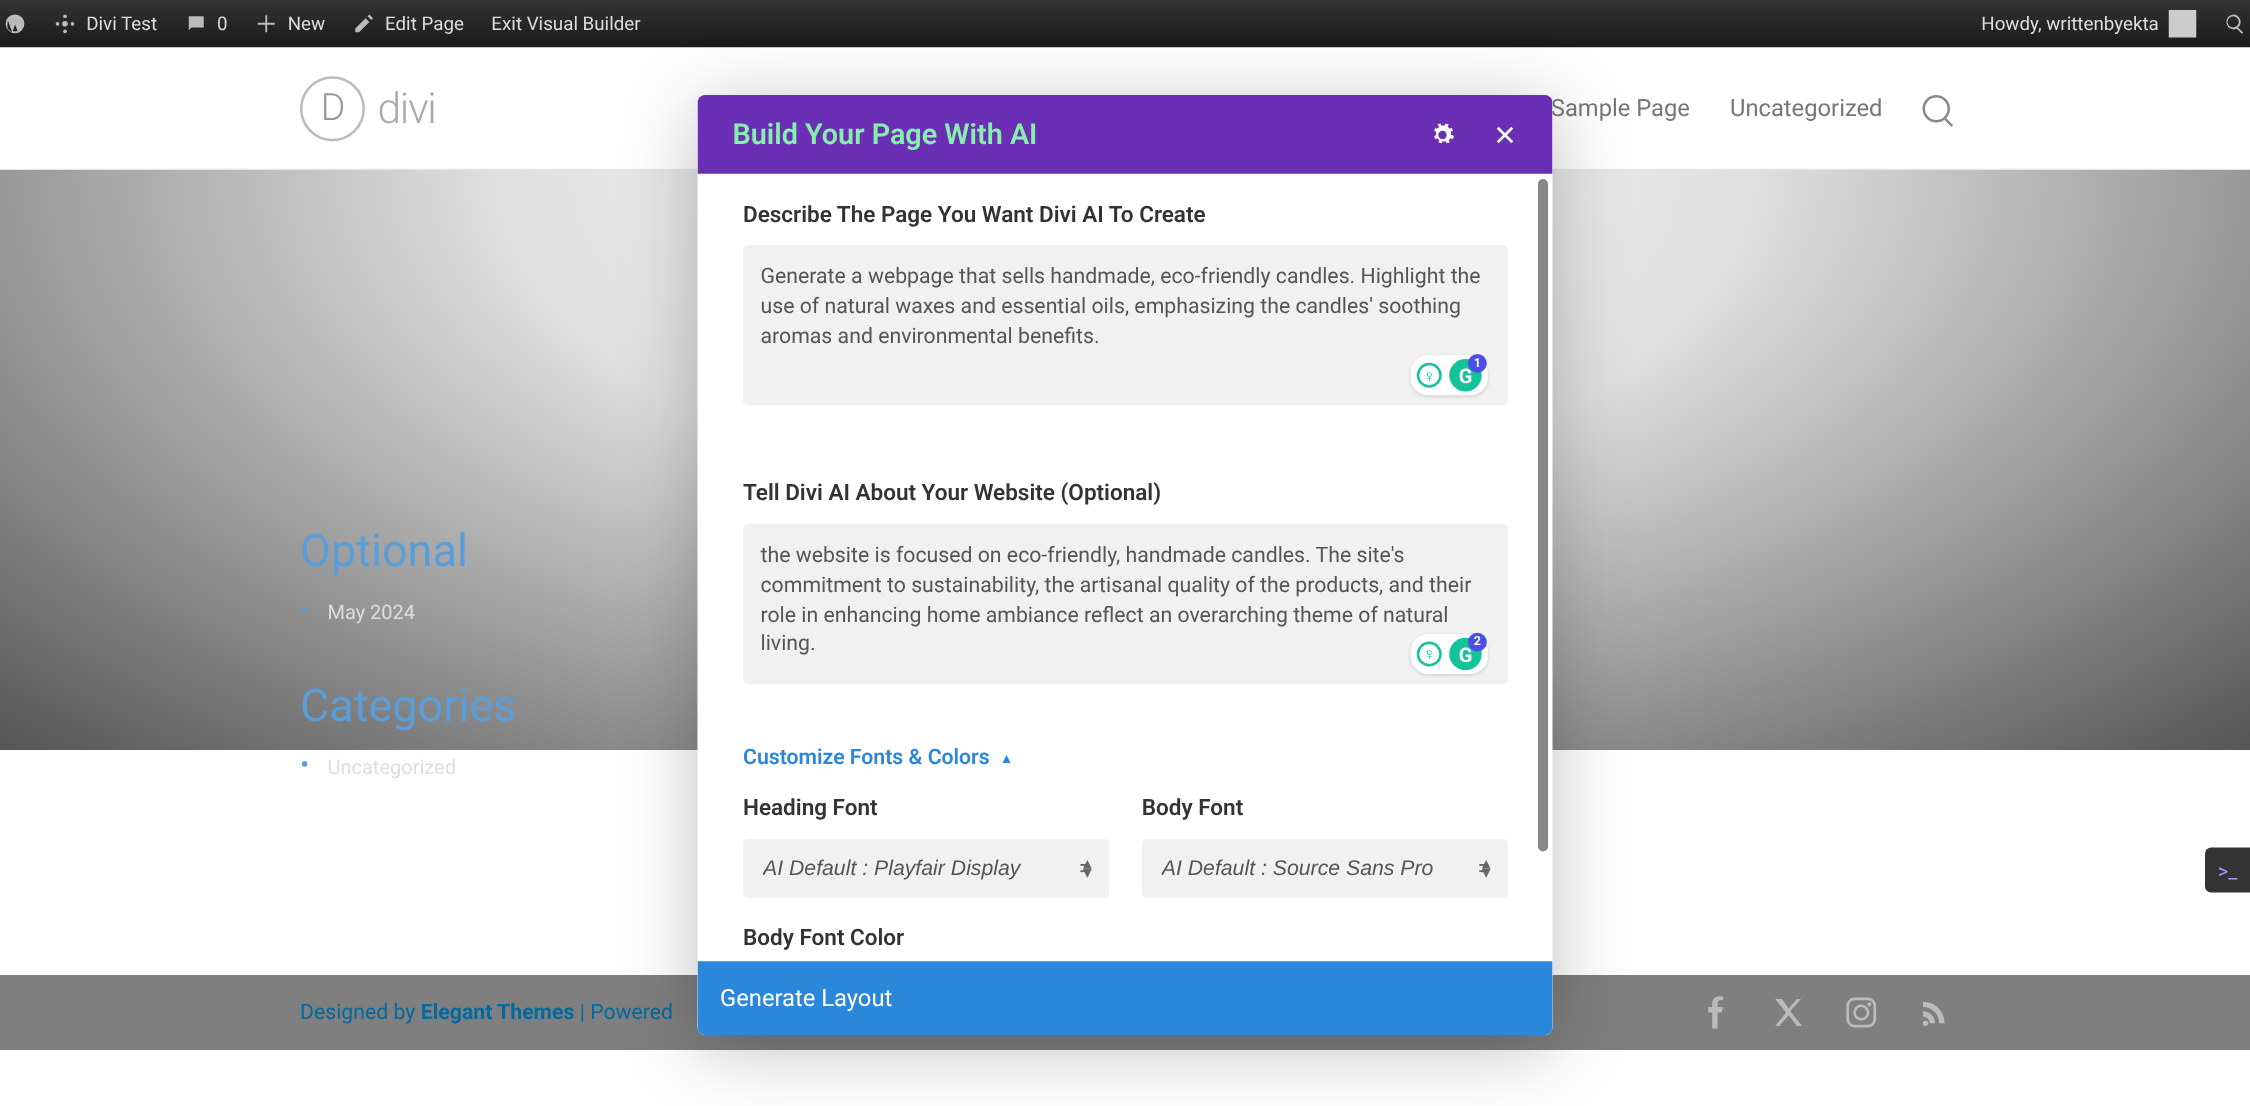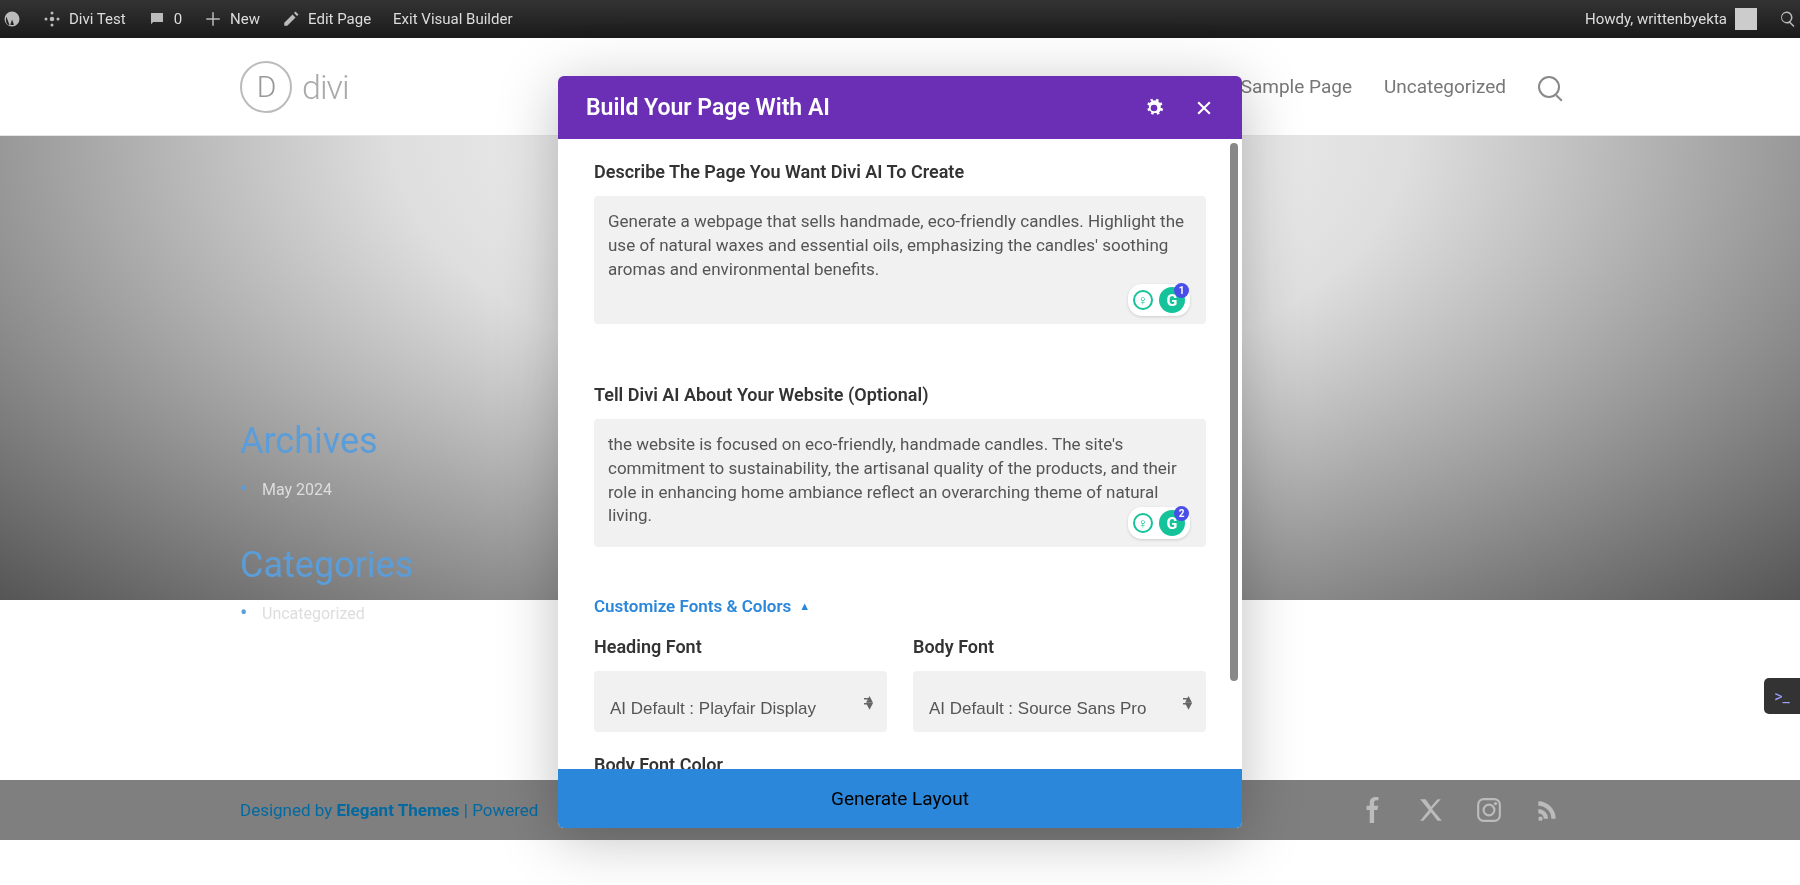--- a/index.html
+++ b/index.html
@@ -32,41 +32,41 @@
 .widget-list li::before { content: '•'; position: absolute; left: 0; color: #5b9dd9; font-size: 22px; line-height: 18px; }
 .widget-block { margin-bottom: 45px; }
 
 
 .footer-bar { position: absolute; top: 780px; left: 0; right: 0; height: 60px; background: rgba(0,0,0,0.5); display: flex; align-items: center; justify-content: space-between; padding: 0 240px; color: #0369a1; font-size: 17px; }
 .social { display: flex; gap: 32px; }
 .social svg { width: 26px; height: 26px; fill: #bbb; cursor: pointer; }
 
 
 .modal { position: absolute; top: 76px; left: 558px; width: 684px; background: #fff; border-radius: 6px; box-shadow: 0 10px 60px rgba(0,0,0,0.25); z-index: 100; overflow: hidden; }
-.modal-header { background: #6b2fb5; color: #ffffff; padding: 18px 28px; display: flex; align-items: center; justify-content: space-between; }
+.modal-header { background: #6b2fb5; color: #86efac; padding: 18px 28px; display: flex; align-items: center; justify-content: space-between; }
 .modal-title { font-size: 23px; font-weight: 600; }
 .modal-header-icons { display: flex; gap: 30px; }
 .modal-header-icons svg { width: 20px; height: 20px; fill: #fff; cursor: pointer; }
 .modal-body { padding: 22px 36px 10px 36px; max-height: 630px; overflow-y: auto; position: relative; }
 .modal-scrollbar { position: absolute; right: 0; top: 0; width: 8px; height: 540px; background: #888; border-radius: 4px; }
 .field-label { font-size: 18px; font-weight: 600; color: #333; margin-bottom: 14px; }
 .textarea { width: 100%; background: #f1f1f1; border: none; border-radius: 4px; padding: 14px; font-size: 17px; color: #555; font-family: inherit; resize: none; position: relative; margin-bottom: 28px; line-height: 1.4; }
 .ta-wrap { position: relative; }
 .grammar-badges { position: absolute; bottom: 12px; right: 16px; display: flex; gap: 6px; background: #fff; border-radius: 14px; padding: 3px 5px; box-shadow: 0 1px 3px rgba(0,0,0,0.15); align-items: center; }
 .badge-g { width: 26px; height: 26px; border-radius: 50%; background: #15c39a; color: #fff; display: flex; align-items: center; justify-content: center; font-weight: bold; position: relative; }
 .badge-count { position: absolute; top: -4px; right: -4px; background: #4a4ee8; color: #fff; border-radius: 50%; width: 15px; height: 15px; font-size: 10px; display: flex; align-items: center; justify-content: center; }
 .badge-plus { width: 20px; height: 20px; border-radius: 50%; border: 2px solid #15c39a; color: #15c39a; display: flex; align-items: center; justify-content: center; font-size: 14px; font-weight: bold; }
 .toggle-link { color: #2b87da; font-size: 17px; font-weight: 600; cursor: pointer; display: flex; align-items: center; gap: 8px; margin: 17px 0 20px; }
 .toggle-link .tri { font-size: 11px; }
 .font-grid { display: grid; grid-template-columns: 1fr 1fr; gap: 22px 26px; }
-.select { width: 100%; background: #f1f1f1; border: none; border-radius: 4px; padding: 28px 38px 14px 16px; font-size: 17px; color: #555; appearance: none; position: relative; }
+.select { width: 100%; background: #f1f1f1; border: none; border-radius: 4px; padding: 14px 38px 14px 16px; font-size: 17px; color: #555; appearance: none; position: relative; font-style: italic; }
 .select-wrap { position: relative; }
 .select-wrap::after { content: ''; position: absolute; right: 15px; top: 50%; width: 8px; height: 8px; pointer-events: none; background: linear-gradient(#666,#666), linear-gradient(#666,#666); background-size: 6px 1.5px, 6px 1.5px; background-position: 0 0, 0 5px; background-repeat: no-repeat; transform: translateY(-4px); }
 .select-wrap .caret { position: absolute; right: 14px; top: 50%; transform: translateY(-50%); font-size: 14px; color: #666; pointer-events: none; display: flex; flex-direction: column; line-height: 7px; }
-.generate-btn { background: #2b87da; color: #000000; text-align: center; padding: 18px; font-size: 19px; cursor: pointer; }
+.generate-btn { background: #2b87da; color: #ffffff; padding: 18px; font-size: 19px; cursor: pointer; }
 
 
 .side-tool { position: absolute; right: 0; top: 678px; width: 36px; height: 36px; background: #333; border-radius: 5px 0 0 5px; display: flex; align-items: center; justify-content: center; color: #a0a0ff; font-size: 16px; cursor: pointer; }
 </style>
 </head>
 <body>
 
 <div class="wp-admin-bar">
   <div class="wp-left">
     <span class="wp-item">
@@ -128,21 +128,21 @@
     <a>Sample Page</a>
     <a>Uncategorized</a>
     <span class="search-ico"></span>
   </div>
 </div>
 
 <div class="hero"></div>
 
 <div class="widgets">
   <div class="widget-block">
-    <h3 class="widget-title">Archives</h3>
+    <h3 class="widget-title">Optional</h3>
     <ul class="widget-list">
       <li>May 2024</li>
     </ul>
   </div>
   <div class="widget-block">
     <h3 class="widget-title">Categories</h3>
     <ul class="widget-list">
       <li>Uncategorized</li>
     </ul>
   </div>

